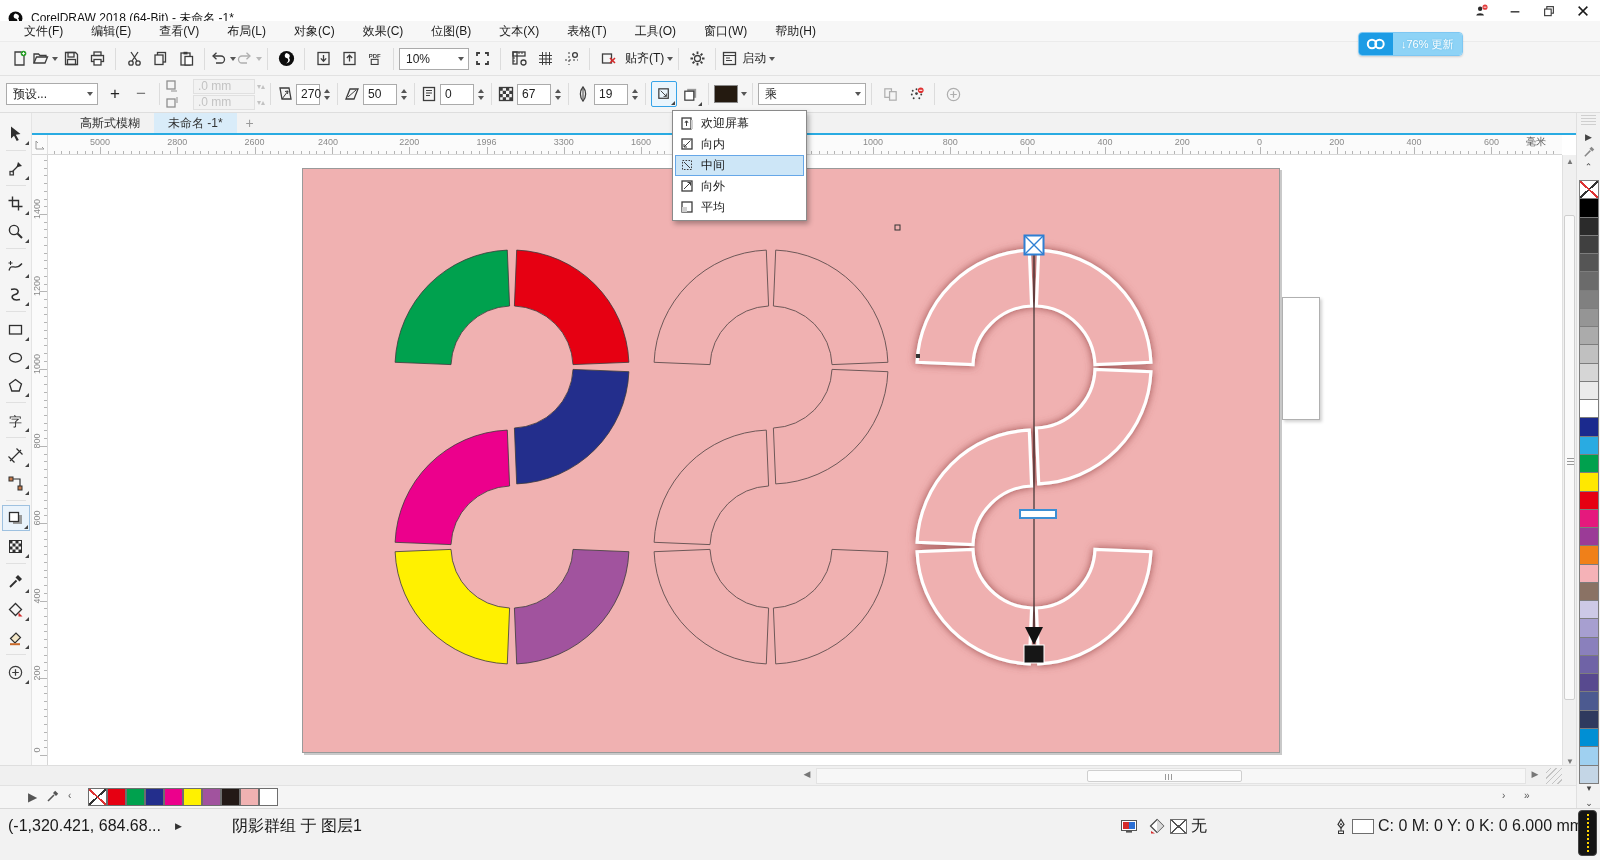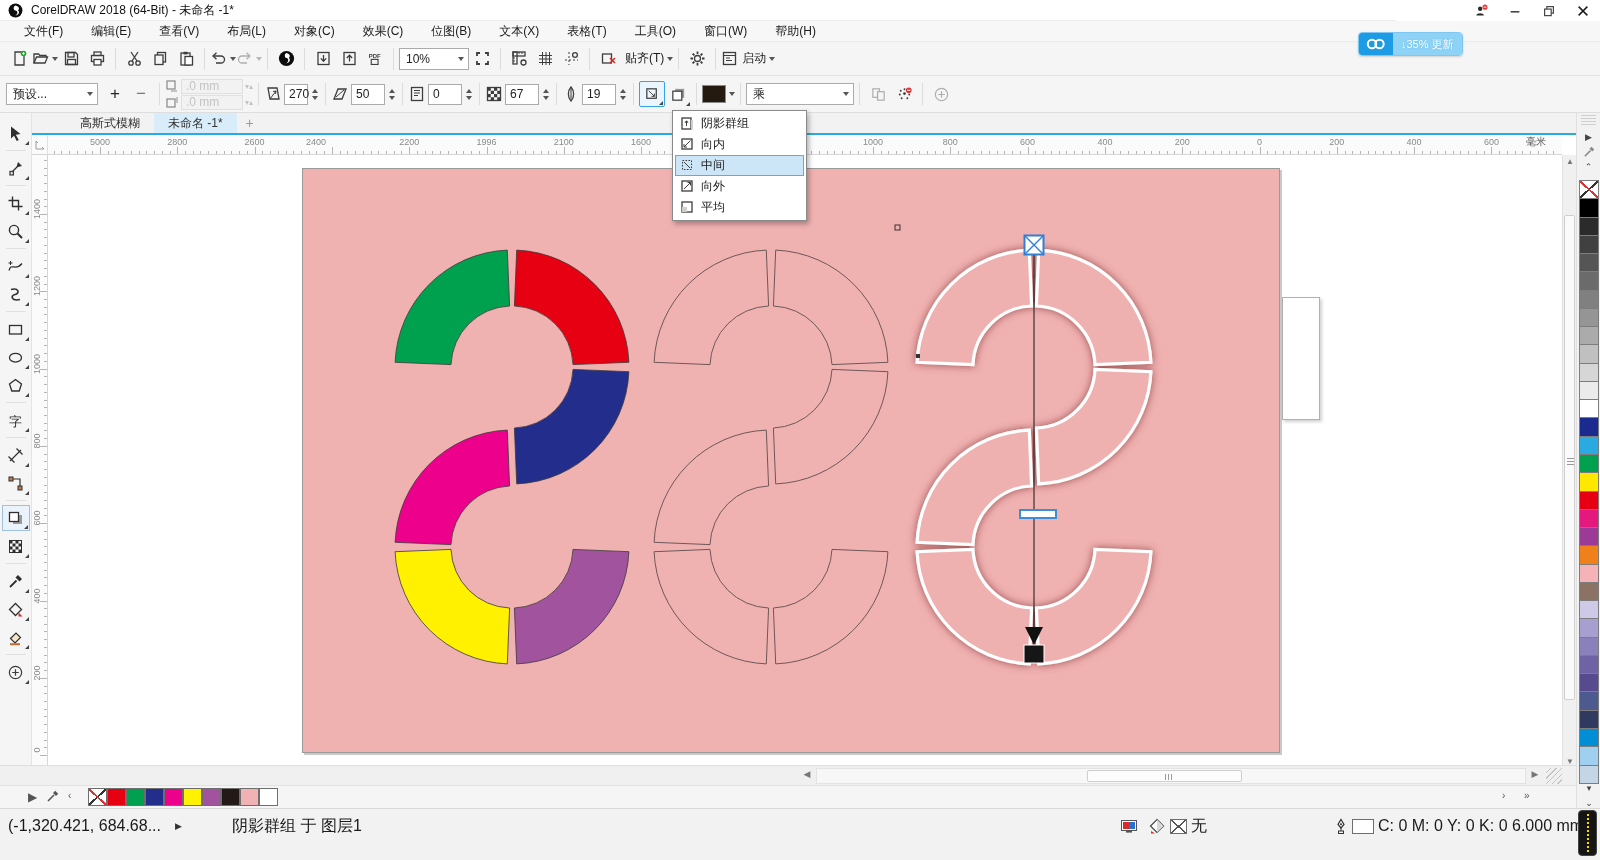--- a/index.html
+++ b/index.html
@@ -2,21 +2,21 @@
 <html><head>
 <meta charset="utf-8">
 <style>
   * { margin:0; padding:0; box-sizing:border-box; }
   html,body { width:1600px; height:860px; overflow:hidden; background:#fff;
     font-family:"Liberation Sans","DejaVu Sans",sans-serif; font-size:12px; color:#222;
     -webkit-font-smoothing:antialiased; }
   svg { display:block; }
 
   
-  #titlebar { position:absolute; left:0; top:0; width:1396px; height:21px; background:#ffffff;
+  #titlebar { position:absolute; left:0; top:8px; width:1396px; height:21px; background:#ffffff;
     display:flex; align-items:center; border-bottom:1px solid #ececec; }
   #titlebar .logo { width:15px; height:15px; margin:0 8px 0 8px; }
   #titlebar .title { font-size:12px; color:#111; }
   #win-controls { position:absolute; right:0; top:0; height:21px; display:flex; align-items:center; }
   .winbtn { width:34px; height:20px; display:flex; align-items:center; justify-content:center; }
   .winbtn svg { width:14px; height:14px; }
 
   
   #menubar { position:absolute; left:0; top:21px; width:1600px; height:21px; background:#f7f7f7;
     display:flex; align-items:center; padding-left:10px; border-bottom:1px solid #ebebeb; }
@@ -39,21 +39,21 @@
   .tbtn.dis { opacity:.38; }
   .caret { width:0; height:0; border-left:3.5px solid transparent; border-right:3.5px solid transparent;
     border-top:4px solid #555; margin-left:3px; }
   .tsep { width:1px; height:22px; background:#dcdcdc; margin:0 5px; }
   .tlabel { font-size:12px; margin-left:4px; color:#1a1a1a; }
   .combo { height:22px; background:#fff; border:1px solid #ababab; display:flex; align-items:center;
     padding:0 4px 0 6px; font-size:12px; }
   .combo .sp { flex:1; }
   .field { height:21px; background:#fff; border:1px solid #ababab; display:flex; align-items:center;
     padding:0 4px; font-size:12px; }
-  .field.dis { background:#f1f1f1; color:#9a9a9a; border-color:#cfcfcf; }
+  .field.dis { background:#f1f1f1; color:#9a9a9a; border-color:#cfcfcf;margin-left:12px; }
   .stepper { width:11px; height:21px; display:flex; flex-direction:column; align-items:center; justify-content:center; margin-left:1px; }
   .stepper i { display:block; width:0; height:0; border-left:3.5px solid transparent; border-right:3.5px solid transparent; }
   .stepper .up { border-bottom:4px solid #555; margin-bottom:3px; }
   .stepper .dn { border-top:4px solid #555; }
   .pic { width:18px; height:18px; margin-right:2px; }
   .pic svg { width:100%; height:100%; }
   .tbtn.active { border:1px solid #35a3e8; background:#eaf5fd; }
   .swatchbtn { width:24px; height:18px; border:1px solid #8a8a8a; }
   .flyout-mark { position:absolute; right:1px; bottom:1px; width:0; height:0;
     border-left:4px solid transparent; border-bottom:4px solid #444; }
@@ -216,21 +216,21 @@
     <span class="menu-item">帮助(H)</span>
   </div>
 
 <div id="update-badge">
   <span class="lft">
     <svg width="20" height="14" viewBox="0 0 20 14">
         <circle cx="6" cy="7" r="4.2" fill="none" stroke="#fff" stroke-width="2"></circle>
         <circle cx="13.5" cy="7" r="4.2" fill="none" stroke="#fff" stroke-width="2"></circle>
       </svg>
   </span>
-  <span class="rgt">↓35% 更新</span>
+  <span class="rgt">↓76% 更新</span>
 </div>
 
 <div id="toolbar1">
     <div class="tbtn">
       <span class="ig">
         <svg viewBox="0 0 17 17">
           <path d="M4 2 H10 L13 5 V15 H4 Z" fill="none" stroke="#3d3d3d" stroke-width="1.3"></path>
           <circle cx="12.5" cy="3.5" r="2.8" fill="#2ca02c"></circle>
           <path d="M12.5 2.2 V4.8 M11.2 3.5 H13.8" stroke="#fff"></path>
         </svg>
@@ -661,21 +661,21 @@
     <span class="htick" style="left: 214.33px; height: 3px;"></span>
     <span class="htick" style="left: 222.06px; height: 3px;"></span>
     <span class="htick" style="left: 229.79px; height: 3px;"></span>
     <span class="htick" style="left: 237.52px; height: 3px;"></span>
     <span class="htick" style="left: 245.25px; height: 3px;"></span>
     <span class="htick" style="left: 252.98px; height: 3px;"></span>
     <span class="htick" style="left: 260.71px; height: 3px;"></span>
     <span class="htick" style="left: 268.44px; height: 3px;"></span>
     <span class="htick" style="left: 276.17px; height: 3px;"></span>
     <span class="htick" style="left: 283.9px; height: 7px;"></span>
-    <span class="hlabel" style="left: 268px; text-align: center;">2400</span>
+    <span class="hlabel" style="left: 280px; text-align: center;">2400</span>
     <span class="htick" style="left: 291.63px; height: 3px;"></span>
     <span class="htick" style="left: 299.36px; height: 3px;"></span>
     <span class="htick" style="left: 307.09px; height: 3px;"></span>
     <span class="htick" style="left: 314.82px; height: 3px;"></span>
     <span class="htick" style="left: 322.55px; height: 3px;"></span>
     <span class="htick" style="left: 330.28px; height: 3px;"></span>
     <span class="htick" style="left: 338.01px; height: 3px;"></span>
     <span class="htick" style="left: 345.74px; height: 3px;"></span>
     <span class="htick" style="left: 353.47px; height: 3px;"></span>
     <span class="htick" style="left: 361.2px; height: 7px;"></span>
@@ -694,21 +694,21 @@
     <span class="htick" style="left: 446.23px; height: 3px;"></span>
     <span class="htick" style="left: 453.96px; height: 3px;"></span>
     <span class="htick" style="left: 461.69px; height: 3px;"></span>
     <span class="htick" style="left: 469.42px; height: 3px;"></span>
     <span class="htick" style="left: 477.15px; height: 3px;"></span>
     <span class="htick" style="left: 484.88px; height: 3px;"></span>
     <span class="htick" style="left: 492.61px; height: 3px;"></span>
     <span class="htick" style="left: 500.34px; height: 3px;"></span>
     <span class="htick" style="left: 508.07px; height: 3px;"></span>
     <span class="htick" style="left: 515.8px; height: 7px;"></span>
-    <span class="hlabel" style="left: 515.8px;">2100</span>
+    <span class="hlabel" style="left: 515.8px;">3300</span>
     <span class="htick" style="left: 523.53px; height: 3px;"></span>
     <span class="htick" style="left: 531.26px; height: 3px;"></span>
     <span class="htick" style="left: 538.99px; height: 3px;"></span>
     <span class="htick" style="left: 546.72px; height: 3px;"></span>
     <span class="htick" style="left: 554.45px; height: 3px;"></span>
     <span class="htick" style="left: 562.18px; height: 3px;"></span>
     <span class="htick" style="left: 569.91px; height: 3px;"></span>
     <span class="htick" style="left: 577.64px; height: 3px;"></span>
     <span class="htick" style="left: 585.37px; height: 3px;"></span>
     <span class="htick" style="left: 593.1px; height: 7px;"></span>
@@ -1125,21 +1125,21 @@
 
 <div id="feather-menu">
     <div class="fm-item">
       <span class="fm-icon">
         <svg viewBox="0 0 15 15">
           <rect x="2" y="2" width="9" height="11" fill="none" stroke="#3d3d3d" stroke-width="1.3"></rect>
           <path d="M6.5 10 V5 M5 6.5 L6.5 4.8 L8 6.5" stroke="#3d3d3d"></path>
           <rect x="11" y="4" width="2" height="9" fill="#cfcfcf"></rect>
         </svg>
       </span>
-      <span class="fm-label">阴影群组</span>
+      <span class="fm-label">欢迎屏幕</span>
     </div>
     <div class="fm-item">
       <span class="fm-icon">
         <svg viewBox="0 0 15 15">
           <rect x="2" y="2" width="10" height="10" fill="none" stroke="#3d3d3d" stroke-width="1.3"></rect>
           <path d="M10.5 3.5 L4 10 M4 10 v-3 M4 10 h3" stroke="#3d3d3d"></path>
         </svg>
       </span>
       <span class="fm-label">向内</span>
     </div>

